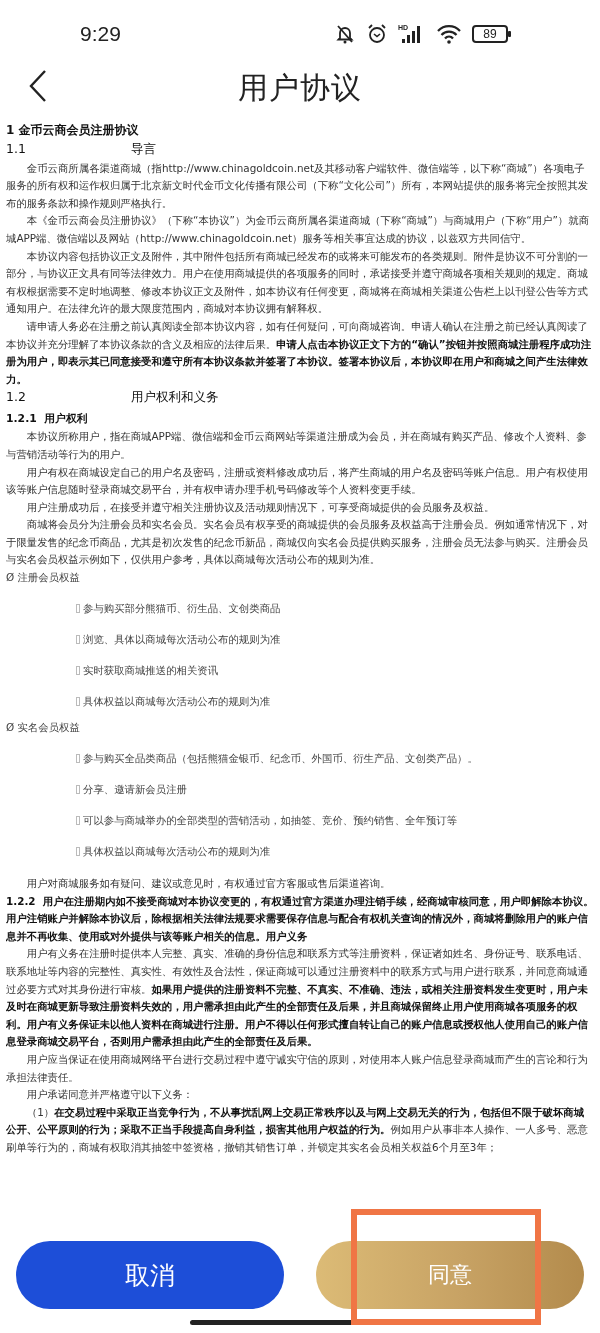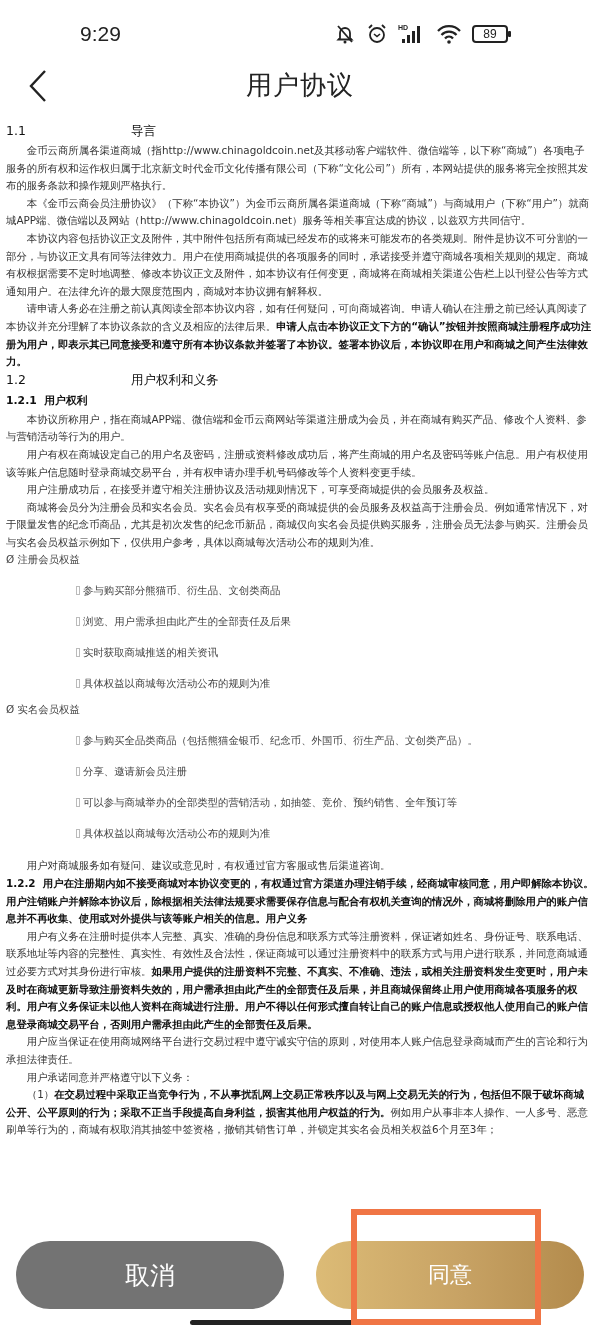--- a/index.html
+++ b/index.html
@@ -8,38 +8,38 @@
 
   .status-bar { position: absolute; top: 0; left: 0; width: 550px; height: 68px; }
   .status-time { position: absolute; left: 80px; top: 22px; font-size: 21px; color: #222; font-family: "Liberation Sans", sans-serif; }
   .status-icons { position: absolute; right: 42px; top: 22px; height: 24px; display: flex; align-items: center; gap: 10px; }
   .status-icons svg { display: block; }
   .battery { width: 36px; height: 18px; border: 2px solid #222; border-radius: 4px; font-size: 12px; line-height: 14px; text-align: center; color: #222; position: relative; font-family: "Liberation Sans", sans-serif; }
   .battery::after { content: ""; position: absolute; right: -5px; top: 4px; width: 3px; height: 6px; background: #222; border-radius: 1px; }
 
   .header { position: absolute; top: 60px; left: 0; width: 600px; height: 50px; }
   .back-btn { position: absolute; left: 18px; top: 4px; width: 40px; height: 44px; display: flex; align-items: center; justify-content: center; cursor: pointer; }
-  .page-title { position: absolute; left: 0; right: 0; top: 8px; text-align: center; font-size: 26px; color: #222; letter-spacing: 1px; }
+  .page-title { position: absolute; left: 0; right: 0; top: 8px; text-align: center; font-size: 30px; color: #222; letter-spacing: 1px; }
 
   .content { position: absolute; top: 122px; left: 6px; right: 6px; height: 1092px; overflow: hidden; font-size: 10.4px; line-height: 17.6px; color: #333; }
   .content p { margin: 0; }
   .h1 { font-weight: bold; font-size: 12px; margin-top: 2px; margin-bottom: 6px; color: #111; }
   .h2 { font-weight: normal; font-size: 12.5px; color: #111; display: flex; height: 20px; align-items: flex-start; }
   .h2 .num { width: 125px; }
   .h3 { font-weight: bold; font-size: 10.8px; color: #111; height: 20px; display: flex; align-items: center; }
   .indent { text-indent: 2em; }
   .bold { font-weight: bold; color: #111; }
   .section-label { margin-top: 16px; height: 24px; color: #444; }
   .bullet { padding-left: 70px; height: 31px; line-height: 31px; color: #444; }
   .bullet .mark { display: inline-block; width: 4px; height: 9px; border: 1px solid #bbb; margin-right: 3px; vertical-align: -1px; }
   .spacer { height: 8px; }
 
   .footer { position: absolute; left: 0; top: 1214px; width: 600px; height: 119px; background: #fff; }
   .btn { position: absolute; top: 27px; height: 68px; border-radius: 34px; display: flex; align-items: center; justify-content: center; font-size: 22px; color: #fff; cursor: pointer; }
-  .btn-cancel { left: 16px; width: 268px; background: #737373; font-size: 25px; }
+  .btn-cancel { left: 16px; width: 268px; background: #1d4ed8; font-size: 25px; }
   .btn-agree { left: 316px; width: 268px; background: linear-gradient(90deg, #dcbb76 0%, #c7a264 55%, #b38b4c 100%); }
   .home-indicator { position: absolute; left: 190px; top: 1320px; width: 220px; height: 5px; border-radius: 3px; background: #222; }
   .highlight-box { position: absolute; left: 351px; top: 1209px; width: 190px; height: 116px; border: 6px solid #f07545; pointer-events: none; }
 </style>
 </head>
 <body>
 
 <div class="status-bar">
   <span class="status-time">9:29</span>
   <div class="status-icons">
@@ -81,20 +81,21 @@
 <div class="header">
   <div class="back-btn">
     <svg width="20" height="34" viewBox="0 0 20 34">
         <path d="M17 2 L3 17 L17 32" fill="none" stroke="#222" stroke-width="2.4"></path>
       </svg>
   </div>
   <div class="page-title">用户协议</div>
 </div>
 
 <div class="content">
+  <p class="h1">1 金币云商会员注册协议</p>
 
   <div class="h2">
     <span class="num">1.1</span>
     <span>导言</span>
   </div>
   <p class="indent">金币云商所属各渠道商城（指http://www.chinagoldcoin.net及其移动客户端软件、微信端等，以下称“商城”）各项电子服务的所有权和运作权归属于北京新文时代金币文化传播有限公司（下称“文化公司”）所有，本网站提供的服务将完全按照其发布的服务条款和操作规则严格执行。</p>
   <p class="indent">本《金币云商会员注册协议》（下称“本协议”）为金币云商所属各渠道商城（下称“商城”）与商城用户（下称“用户”）就商城APP端、微信端以及网站（http://www.chinagoldcoin.net）服务等相关事宜达成的协议，以兹双方共同信守。</p>
   <p class="indent">本协议内容包括协议正文及附件，其中附件包括所有商城已经发布的或将来可能发布的各类规则。附件是协议不可分割的一部分，与协议正文具有同等法律效力。用户在使用商城提供的各项服务的同时，承诺接受并遵守商城各项相关规则的规定。商城有权根据需要不定时地调整、修改本协议正文及附件，如本协议有任何变更，商城将在商城相关渠道公告栏上以刊登公告等方式通知用户。在法律允许的最大限度范围内，商城对本协议拥有解释权。</p>
   <p class="indent"><span>请申请人务必在注册之前认真阅读全部本协议内容，如有任何疑问，可向商城咨询。申请人确认在注册之前已经认真阅读了本协议并充分理解了本协议条款的含义及相应的法律后果。</span><span class="bold">申请人点击本协议正文下方的“确认”按钮并按照商城注册程序成功注册为用户，即表示其已同意接受和遵守所有本协议条款并签署了本协议。签署本协议后，本协议即在用户和商城之间产生法律效力。</span></p>
 
@@ -106,21 +107,21 @@
     <span>1.2.1</span>&nbsp;&nbsp;
     <span>用户权利</span>
   </div>
   <p class="indent">本协议所称用户，指在商城APP端、微信端和金币云商网站等渠道注册成为会员，并在商城有购买产品、修改个人资料、参与营销活动等行为的用户。</p>
   <p class="indent">用户有权在商城设定自己的用户名及密码，注册或资料修改成功后，将产生商城的用户名及密码等账户信息。用户有权使用该等账户信息随时登录商城交易平台，并有权申请办理手机号码修改等个人资料变更手续。</p>
   <p class="indent">用户注册成功后，在接受并遵守相关注册协议及活动规则情况下，可享受商城提供的会员服务及权益。</p>
   <p class="indent">商城将会员分为注册会员和实名会员。实名会员有权享受的商城提供的会员服务及权益高于注册会员。例如通常情况下，对于限量发售的纪念币商品，尤其是初次发售的纪念币新品，商城仅向实名会员提供购买服务，注册会员无法参与购买。注册会员与实名会员权益示例如下，仅供用户参考，具体以商城每次活动公布的规则为准。</p>
 
   <p class="section-label">Ø 注册会员权益</p>
   <div class="bullet"><span class="mark"></span><span>参与购买部分熊猫币、衍生品、文创类商品</span></div>
-  <div class="bullet"><span class="mark"></span><span>浏览、用户需承担由此产生的全部责任及后果</span></div>
+  <div class="bullet"><span class="mark"></span><span>浏览、具体以商城每次活动公布的规则为准</span></div>
   <div class="bullet"><span class="mark"></span><span>实时获取商城推送的相关资讯</span></div>
   <div class="bullet"><span class="mark"></span><span>具体权益以商城每次活动公布的规则为准</span></div>
 
   <p class="section-label" style="margin-top:2px">Ø 实名会员权益</p>
   <div class="bullet"><span class="mark"></span><span>参与购买全品类商品（包括熊猫金银币、纪念币、外国币、衍生产品、文创类产品）。</span></div>
   <div class="bullet"><span class="mark"></span><span>分享、邀请新会员注册</span></div>
   <div class="bullet"><span class="mark"></span><span>可以参与商城举办的全部类型的营销活动，如抽签、竞价、预约销售、全年预订等</span></div>
   <div class="bullet"><span class="mark"></span><span>具体权益以商城每次活动公布的规则为准</span></div>
 
   <div class="spacer"></div>

